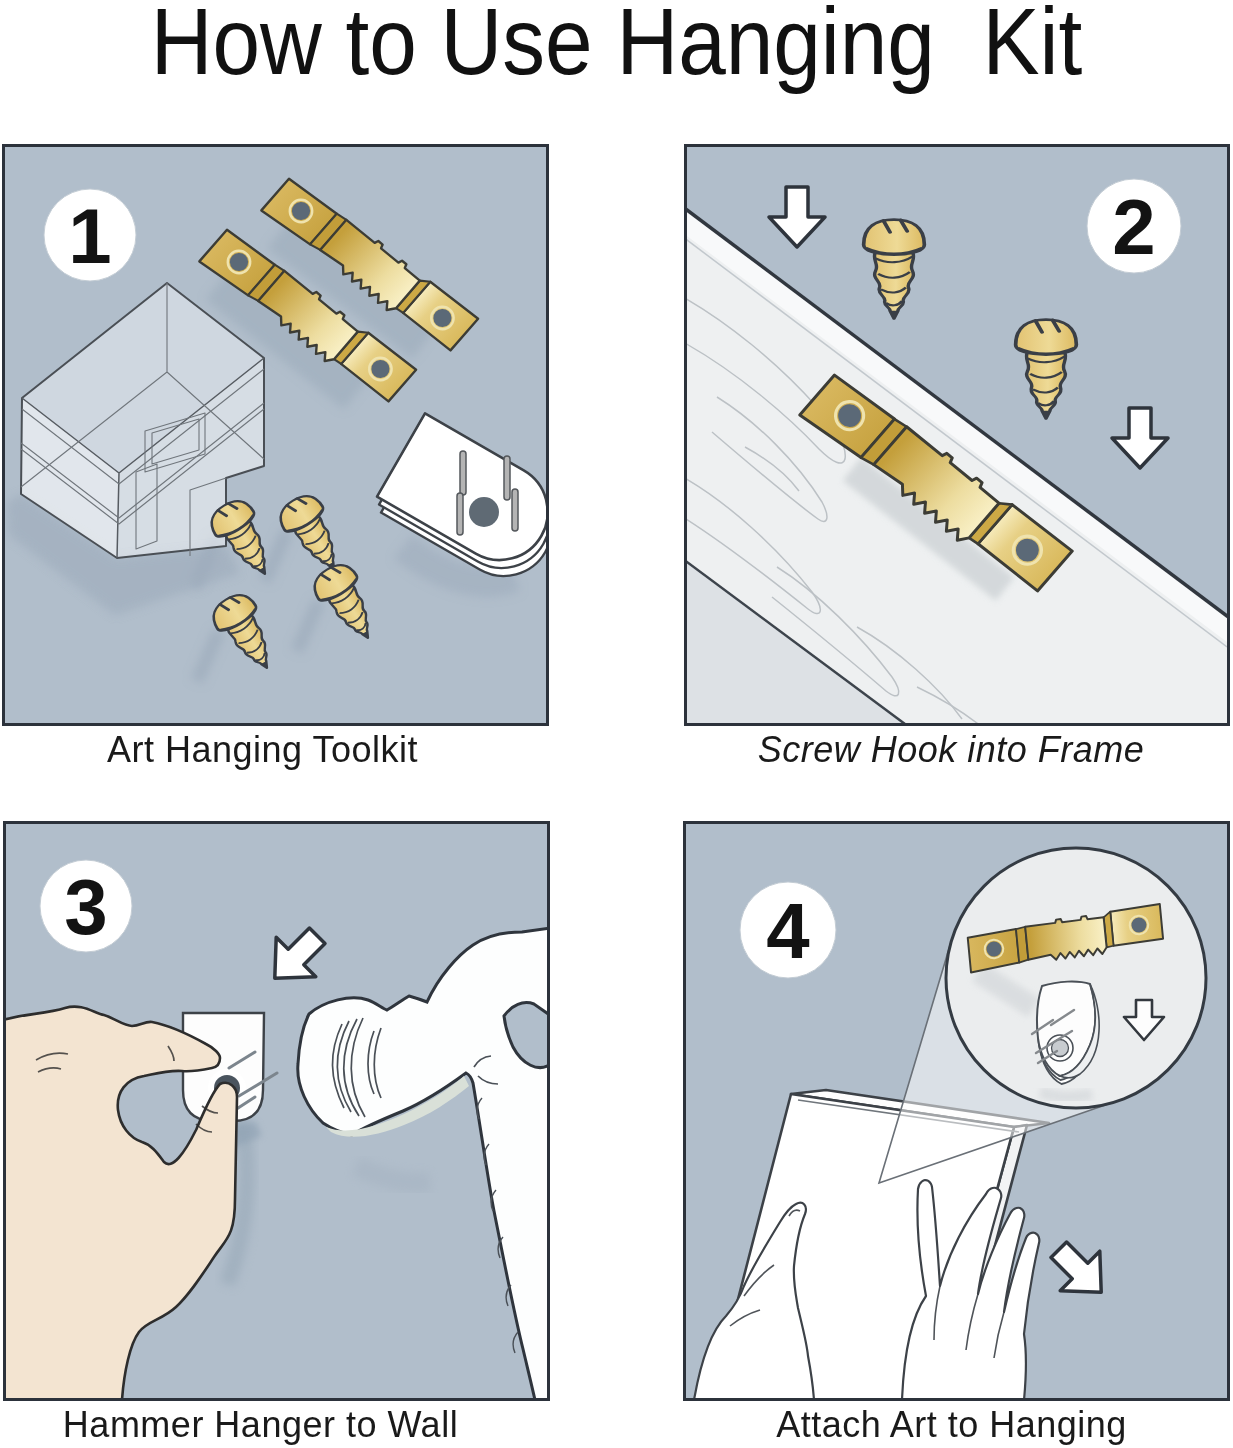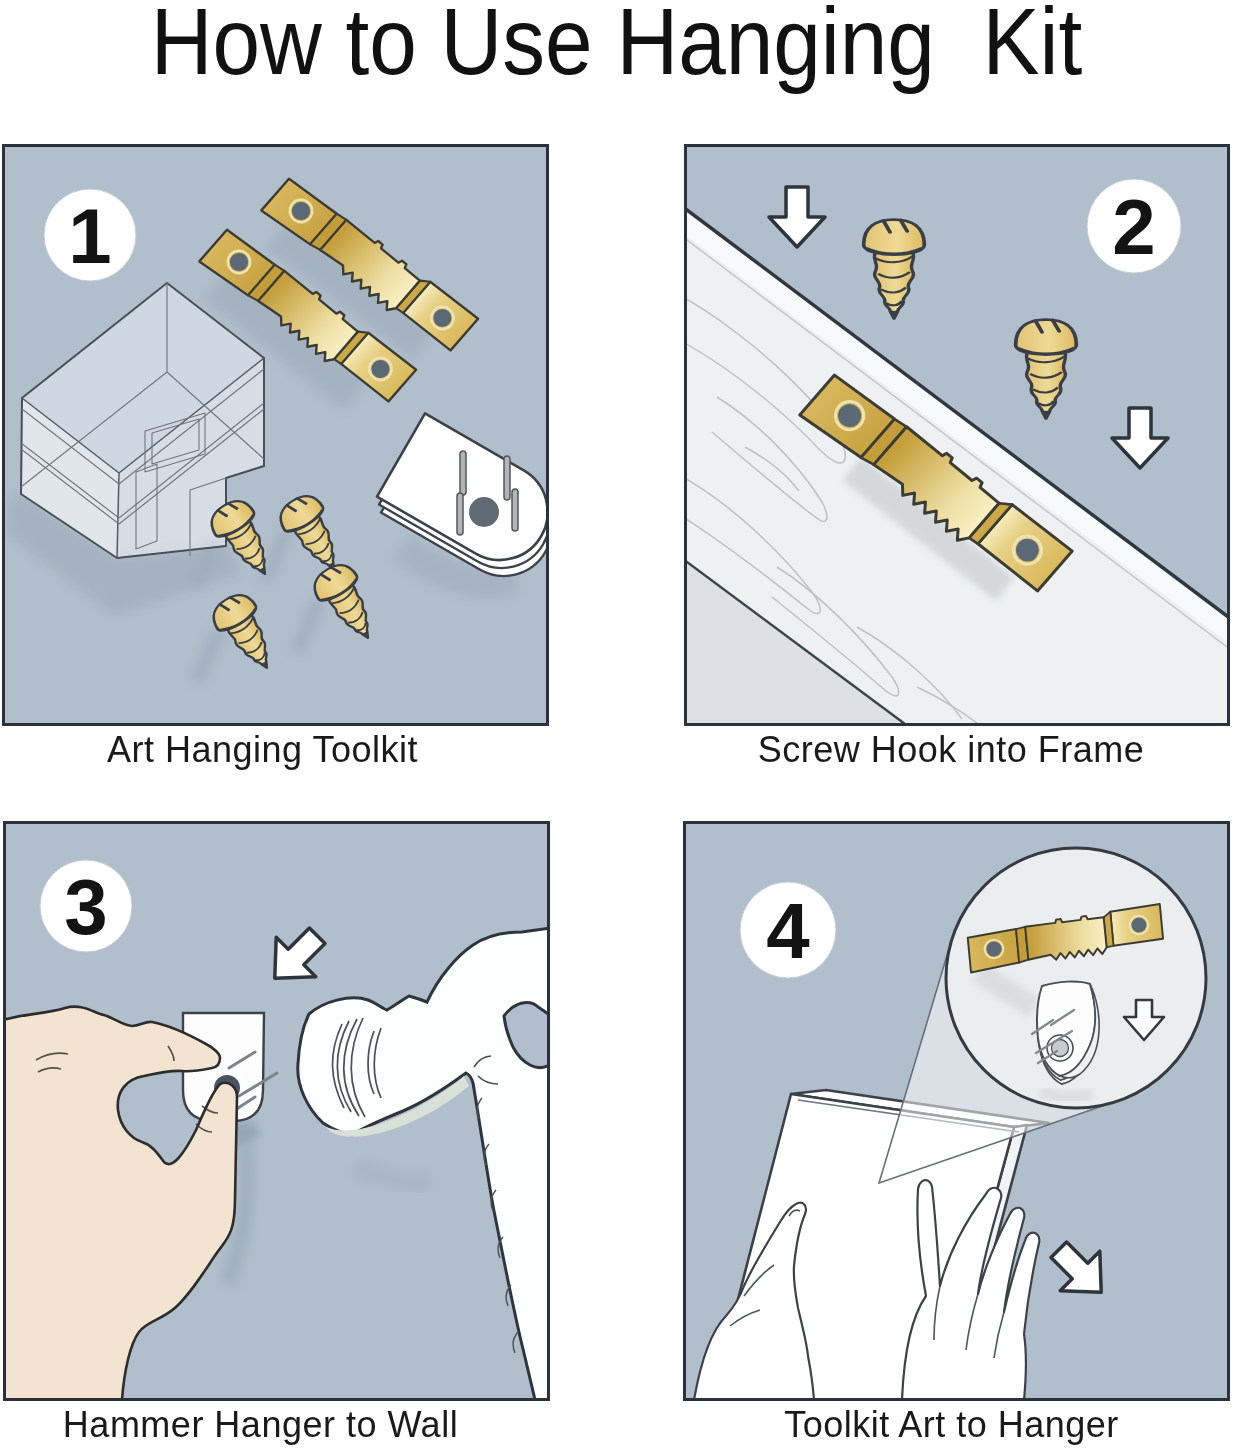--- a/index.html
+++ b/index.html
@@ -143,21 +143,21 @@
 
 <use href="#screw" transform="translate(207,92) scale(1.32,0.97)"></use>
 <use href="#screw" transform="translate(359,192) scale(1.32,0.97)"></use>
 
 <use href="#arrowdn" transform="translate(110,70)"></use>
 <use href="#arrowdn" transform="translate(453,291)"></use>
 <circle cx="447" cy="79" r="47" fill="#fff" stroke="#c3ccd4" stroke-width="1"></circle>
 <text x="447" y="107" font-size="78" font-weight="bold" fill="#131313" text-anchor="middle" font-family="Liberation Sans, sans-serif">2</text>
 </svg>
 </div>
-<div class="cap" style="left:678px;top:729px;width:546px;">Screw Hook into Frame</div>
+<div class="cap" style="left:678px;top:729px;width:546px;font-style:italic;">Screw Hook into Frame</div>
 
 <div class="panel" style="left:3px;top:821px;width:547px;height:580px;">
 <svg width="541" height="574" viewBox="0 0 541 574">
 
 <path d="M234,295 C242,320 243,360 237,400 C233,425 227,445 221,460" stroke="#93a4b4" stroke-width="16" fill="none" opacity="0.5" filter="url(#soft)"></path>
 <path d="M350,342 Q390,362 424,358" stroke="#a3b0bf" stroke-width="20" fill="none" opacity="0.45" filter="url(#soft)"></path>
 <path d="M200,302 L250,298 L256,312 L212,330 Z" fill="#8da0b2" opacity="0.6" filter="url(#soft2)"></path>
 
 <g>
 <path d="M177,189 L258,189 L257,266 Q257,297 227,297 L206,297 Q177,296 177,266 Z" fill="#fdfdfd" stroke="#3d4248" stroke-width="2.4"></path>
@@ -244,13 +244,13 @@
 <line x1="350" y1="229" x2="386" y2="207"></line>
 <line x1="352" y1="239" x2="371" y2="227"></line>
 <line x1="365" y1="201" x2="388" y2="186"></line>
 </g>
 </g>
 <path d="M450,176 L466,176 L466,193 L478,193 L458,216 L438,193 L450,193 Z" fill="#fdfdfd" stroke="#33383e" stroke-width="2.6" stroke-linejoin="round"></path>
 <circle cx="102" cy="106" r="48" fill="#fff" stroke="#c3ccd4" stroke-width="1"></circle>
 <text x="102" y="134" font-size="78" font-weight="bold" fill="#131313" text-anchor="middle" font-family="Liberation Sans, sans-serif">4</text>
 </svg>
 </div>
-<div class="cap" style="left:678px;top:1404px;width:547px;">Toolkit Art to Hanger</div>
+<div class="cap" style="left:678px;top:1404px;width:547px;">Attach Art to Hanging</div>
 
 </body></html>

